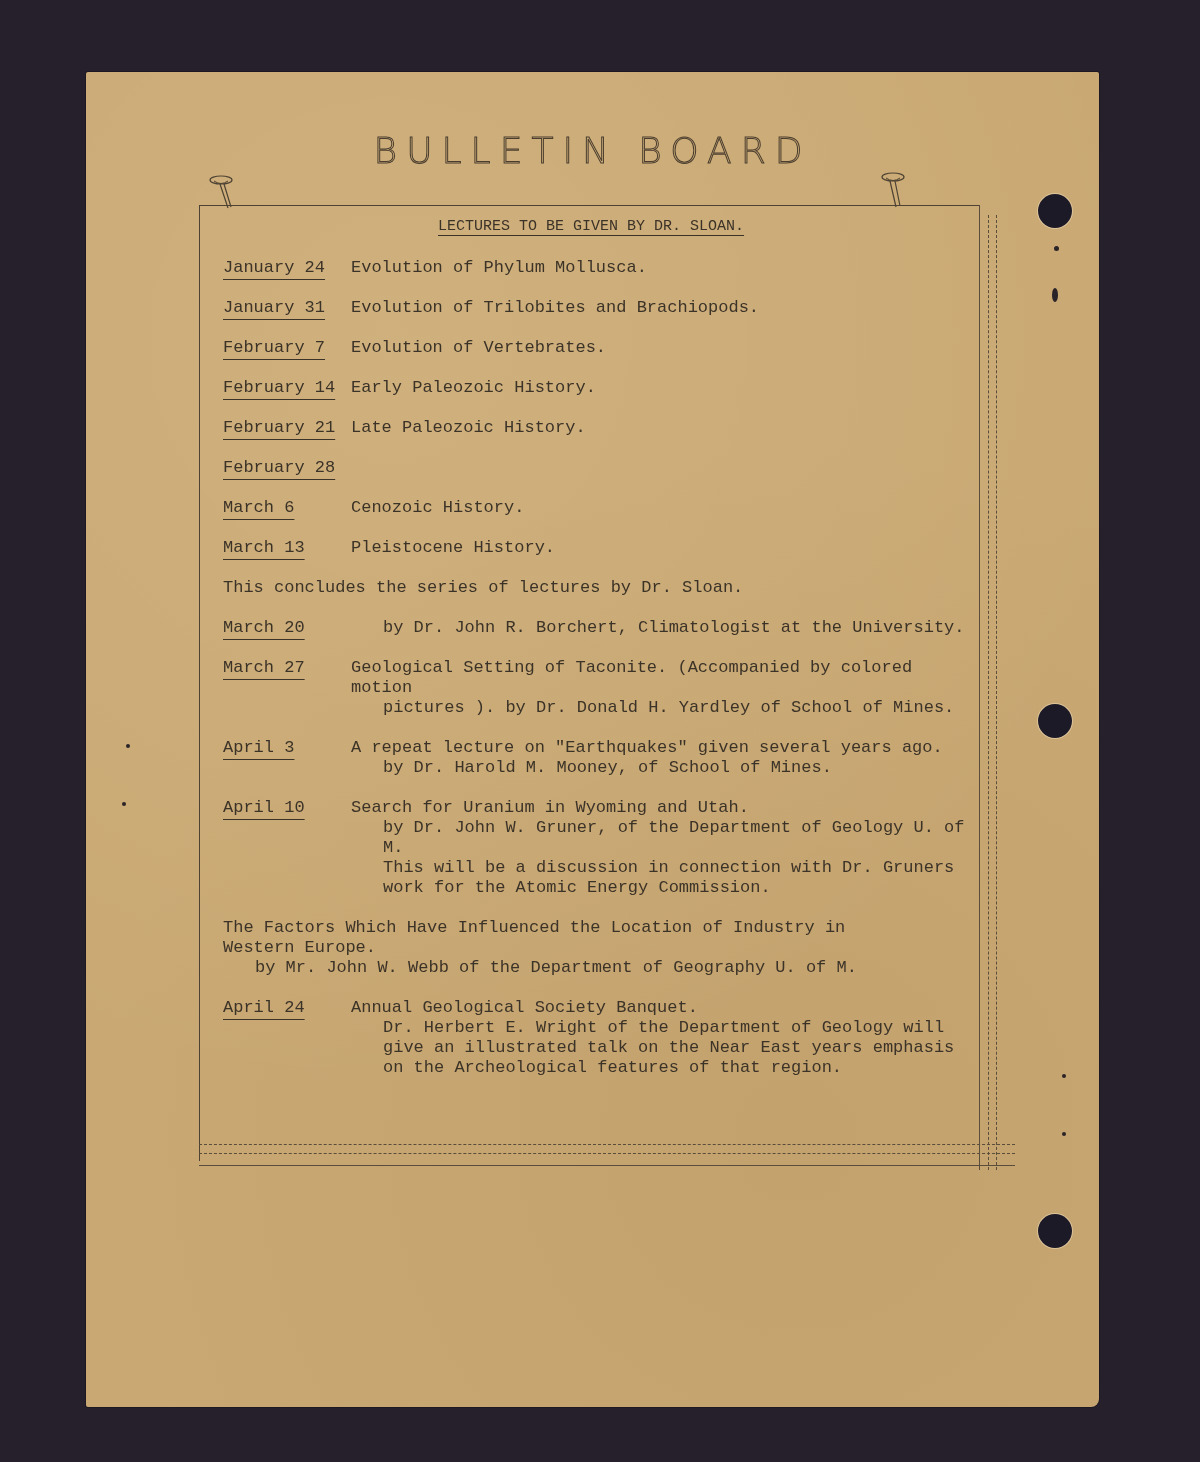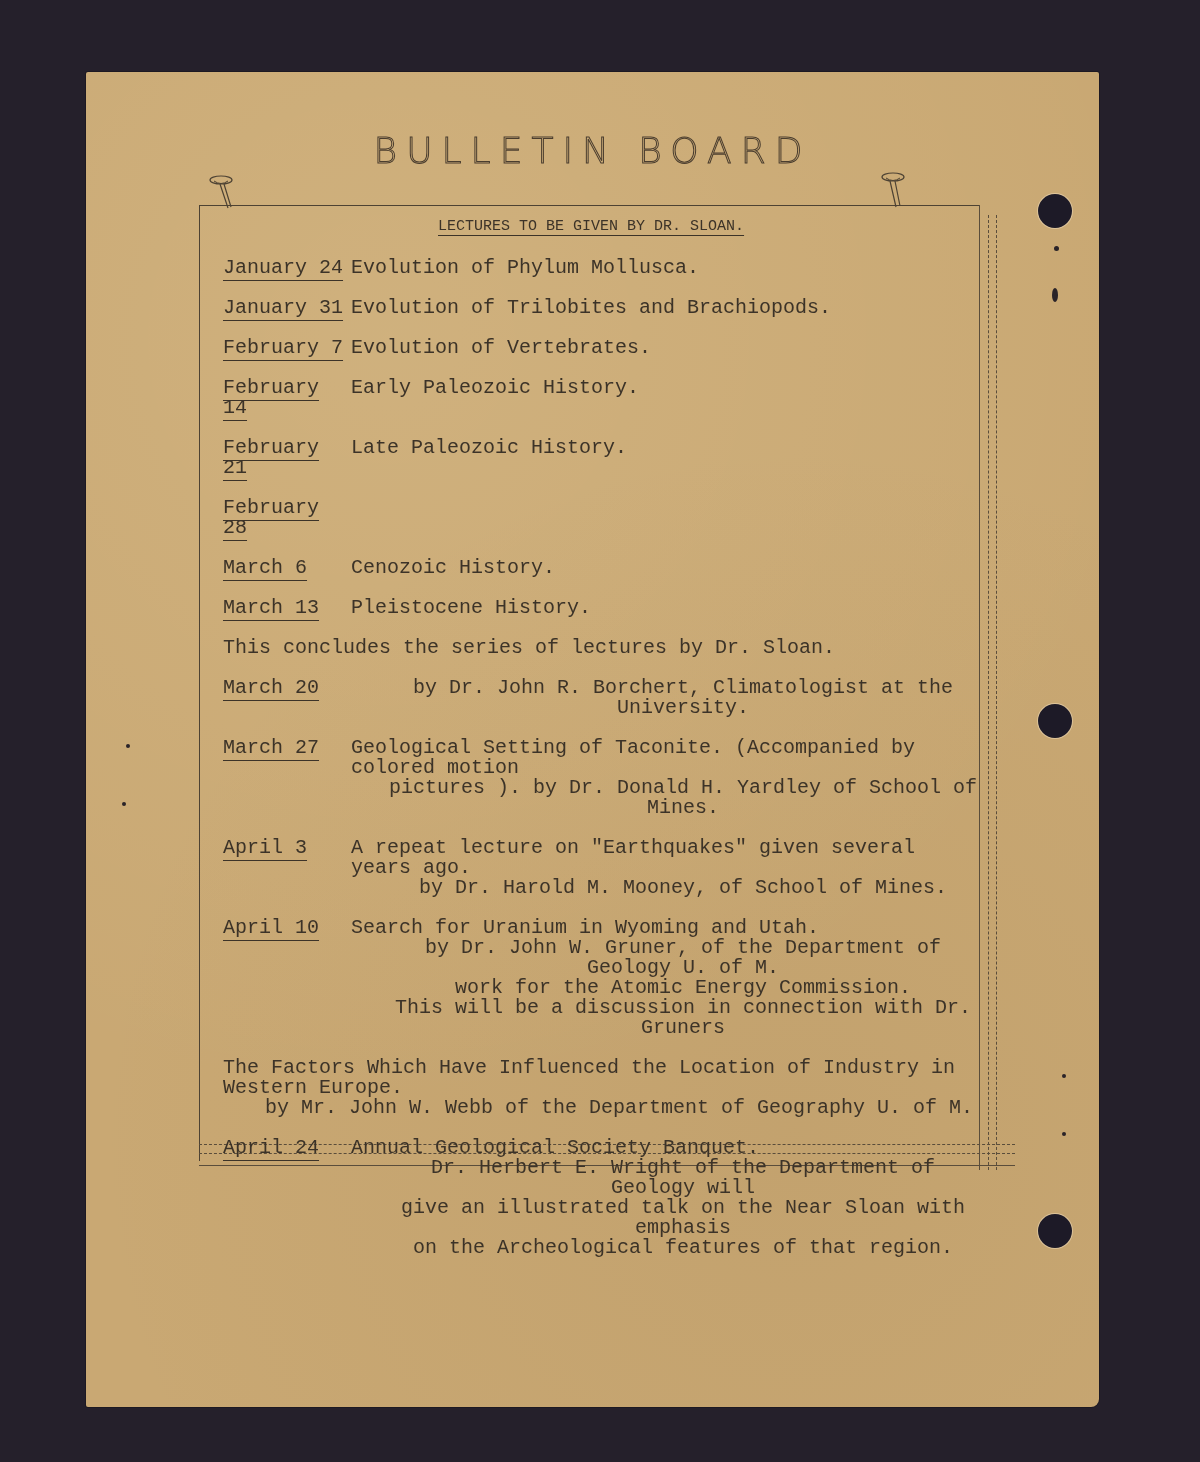--- a/index.html
+++ b/index.html
@@ -77,32 +77,32 @@
     left: 352px; top: 146px;
     font-size: 15px;
     text-decoration: underline;
     text-underline-offset: 5px;
     color: #3c3328;
   }
   .content {
     position: absolute;
     left: 137px; top: 186px;
     width: 760px;
-    font-size: 20px;
+    font-size: 17px;
     line-height: 20px;
   }
   .row { display: flex; margin-bottom: 20px; }
   .date {
     width: 128px; flex-shrink: 0;
     text-decoration: underline;
     text-underline-offset: 7px;
     text-decoration-thickness: 1px;
   }
   .desc { flex: 1; }
-  .byline { padding-left: 32px; text-align: center; }
+  .byline { padding-left: 32px; }
   .conclusion { margin: 6px 0 20px 0; }
 </style>
 </head>
 <body>
 
 <div class="paper">
 
   <div class="hole" style="left:952px; top:122px;"></div>
   <div class="hole" style="left:952px; top:632px;"></div>
   <div class="hole" style="left:952px; top:1142px;"></div>
@@ -189,37 +189,37 @@
         <div>A repeat lecture on "Earthquakes" given several years ago.</div>
         <div class="byline">by Dr. Harold M. Mooney, of School of Mines.</div>
       </div>
     </div>
 
     <div class="row">
       <span class="date">April 10</span>
       <div class="desc">
         <div>Search for Uranium in Wyoming and Utah.</div>
         <div class="byline">by Dr. John W. Gruner, of the Department of Geology U. of M.</div>
+        <div class="byline">This will be a discussion in connection with Dr. Gruners</div>
         <div class="byline">work for the Atomic Energy Commission.</div>
-        <div class="byline">This will be a discussion in connection with Dr. Gruners</div>
       </div>
     </div>
 
     <div class="row">
       <div class="desc">
         <div>The Factors Which Have Influenced the Location of Industry in</div>
         <div>Western Europe.</div>
         <div class="byline">by Mr. John W. Webb of the Department of Geography U. of M.</div>
       </div>
     </div>
 
     <div class="row">
       <span class="date">April 24</span>
       <div class="desc">
         <div>Annual Geological Society Banquet.</div>
         <div class="byline">Dr. Herbert E. Wright of the Department of Geology will</div>
-        <div class="byline">give an illustrated talk on the Near Sloan with emphasis</div>
+        <div class="byline">give an illustrated talk on the Near East years emphasis</div>
         <div class="byline">on the Archeological features of that region.</div>
       </div>
     </div>
 
   </div>
 </div>
 
 </body></html>

